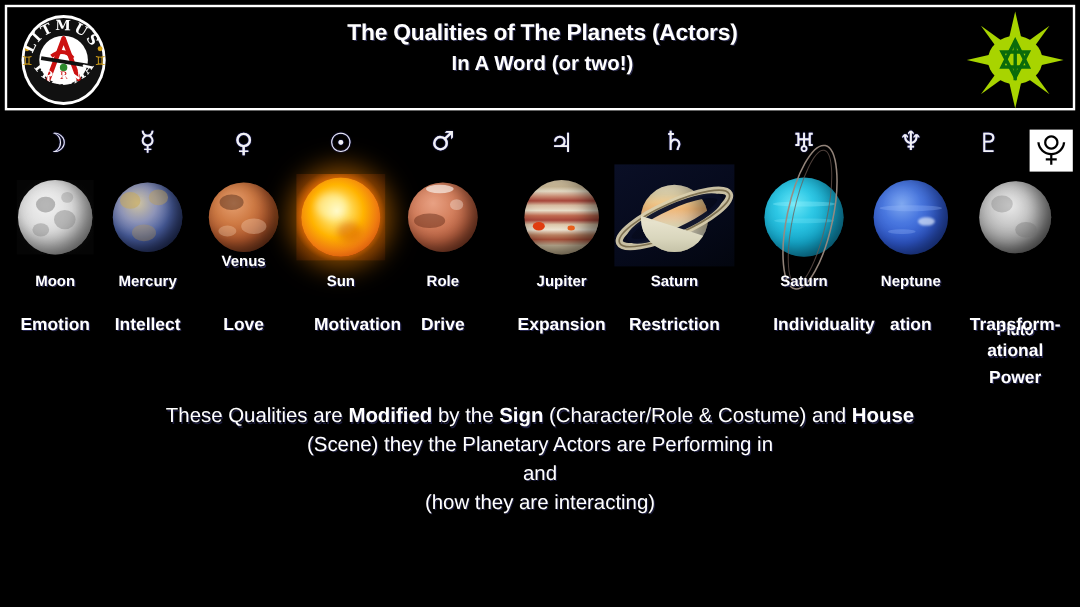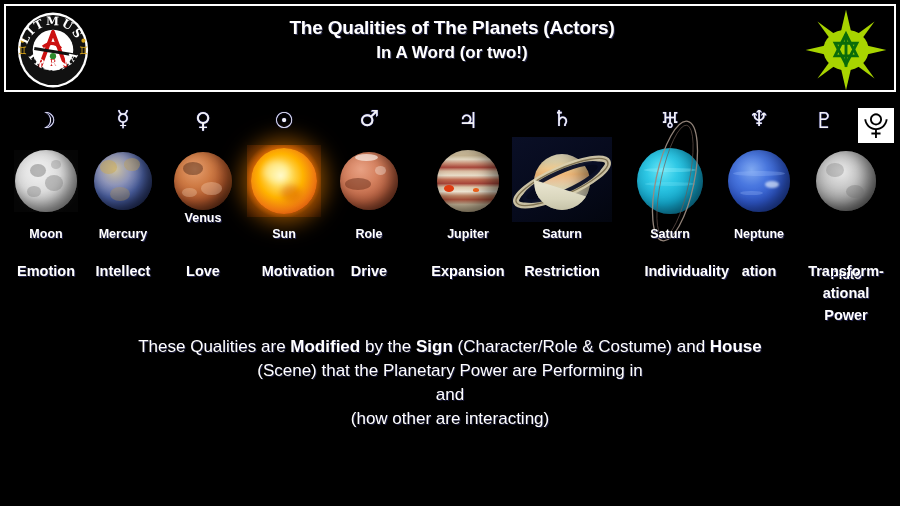--- a/index.html
+++ b/index.html
@@ -293,18 +293,18 @@
       <div class="planet-name" style="left: 798px; top: 229px; width: 96px; margin-top: 39px;">Pluto</div>
       <div class="quality" style="left: 789px; top: 260px; width: 114px;">
         <span style="display:block">Transform-</span>
         <span style="display:block">ational</span>
         <span style="display:block">Power</span>
       </div>
     </div>
 
   <div id="footer">
       <span class="fline"><span>These Qualities are </span><b>Modified</b><span> by the </span><b>Sign</b><span> (Character/Role &amp; Costume) and </span><b>House</b></span>
-      <span class="fline"><span>(Scene) that the Planetary Power are Performing in</span></span>
+      <span class="fline"><span>(Scene) they the Planetary Actors are Performing in</span></span>
       <span class="fline"><span>and</span></span>
-      <span class="fline"><span>(how other are interacting)</span></span>
+      <span class="fline"><span>(how they are interacting)</span></span>
     </div>
 
 </div>
 
 </body></html>

